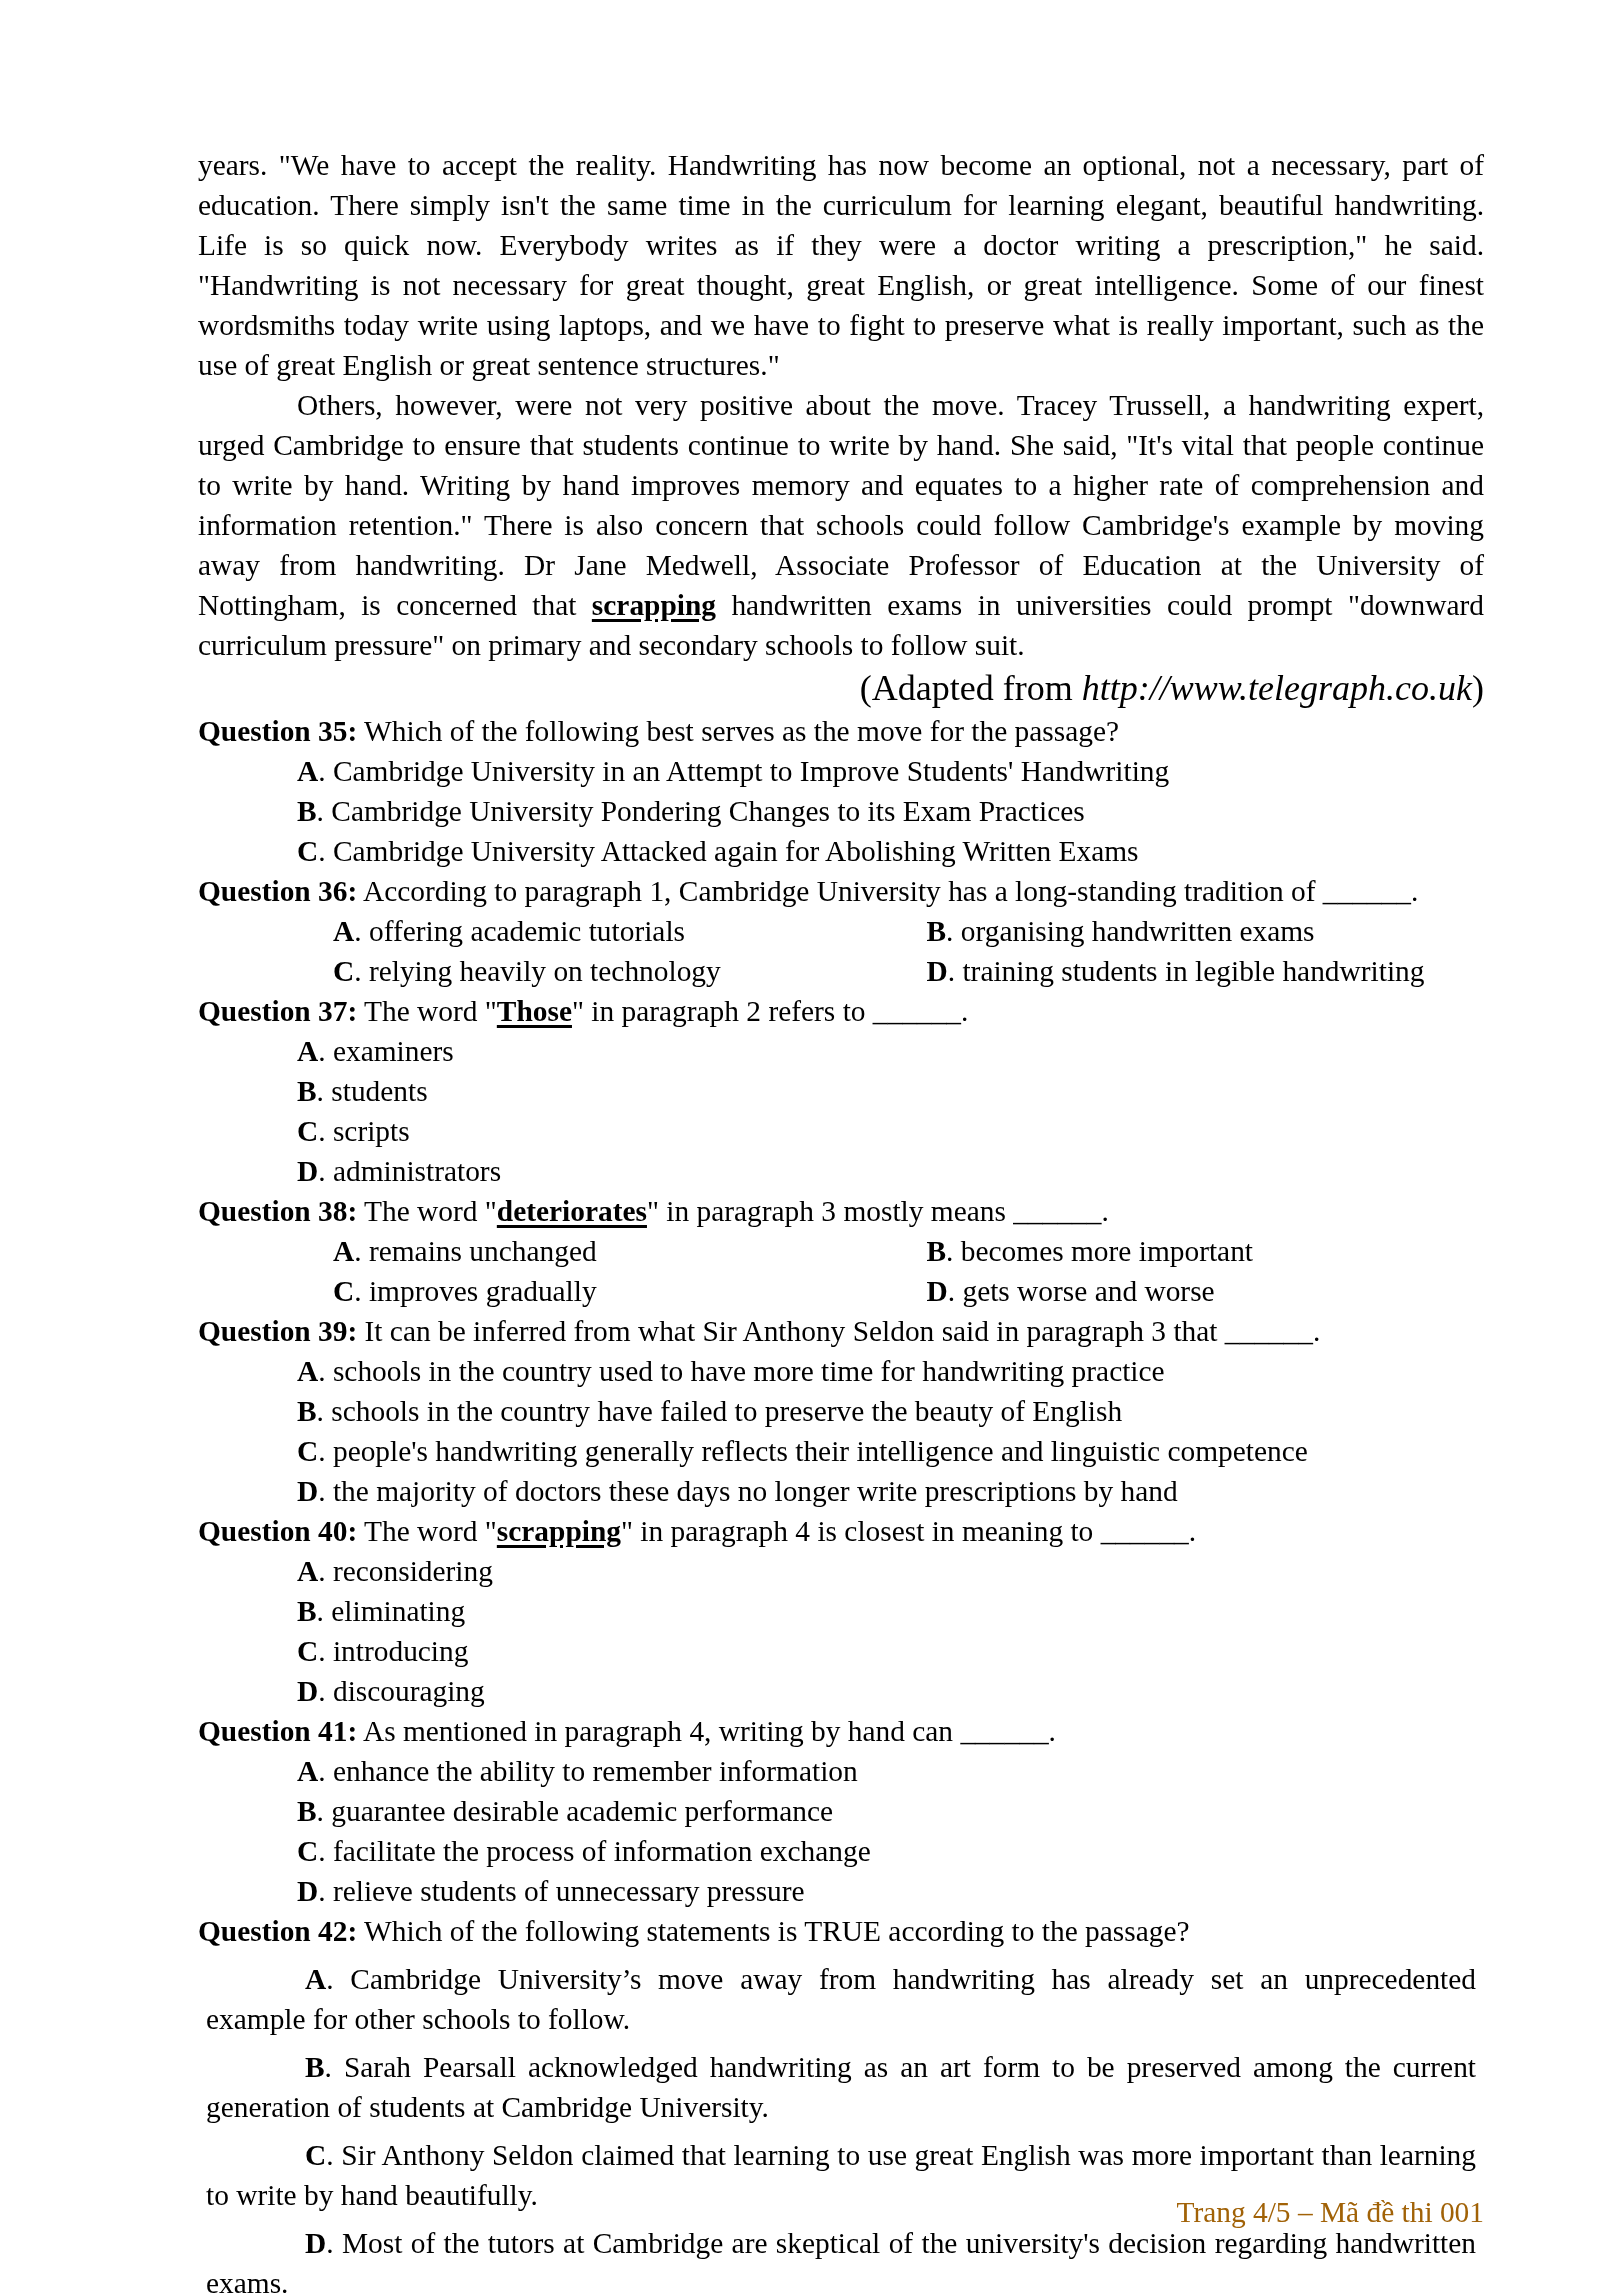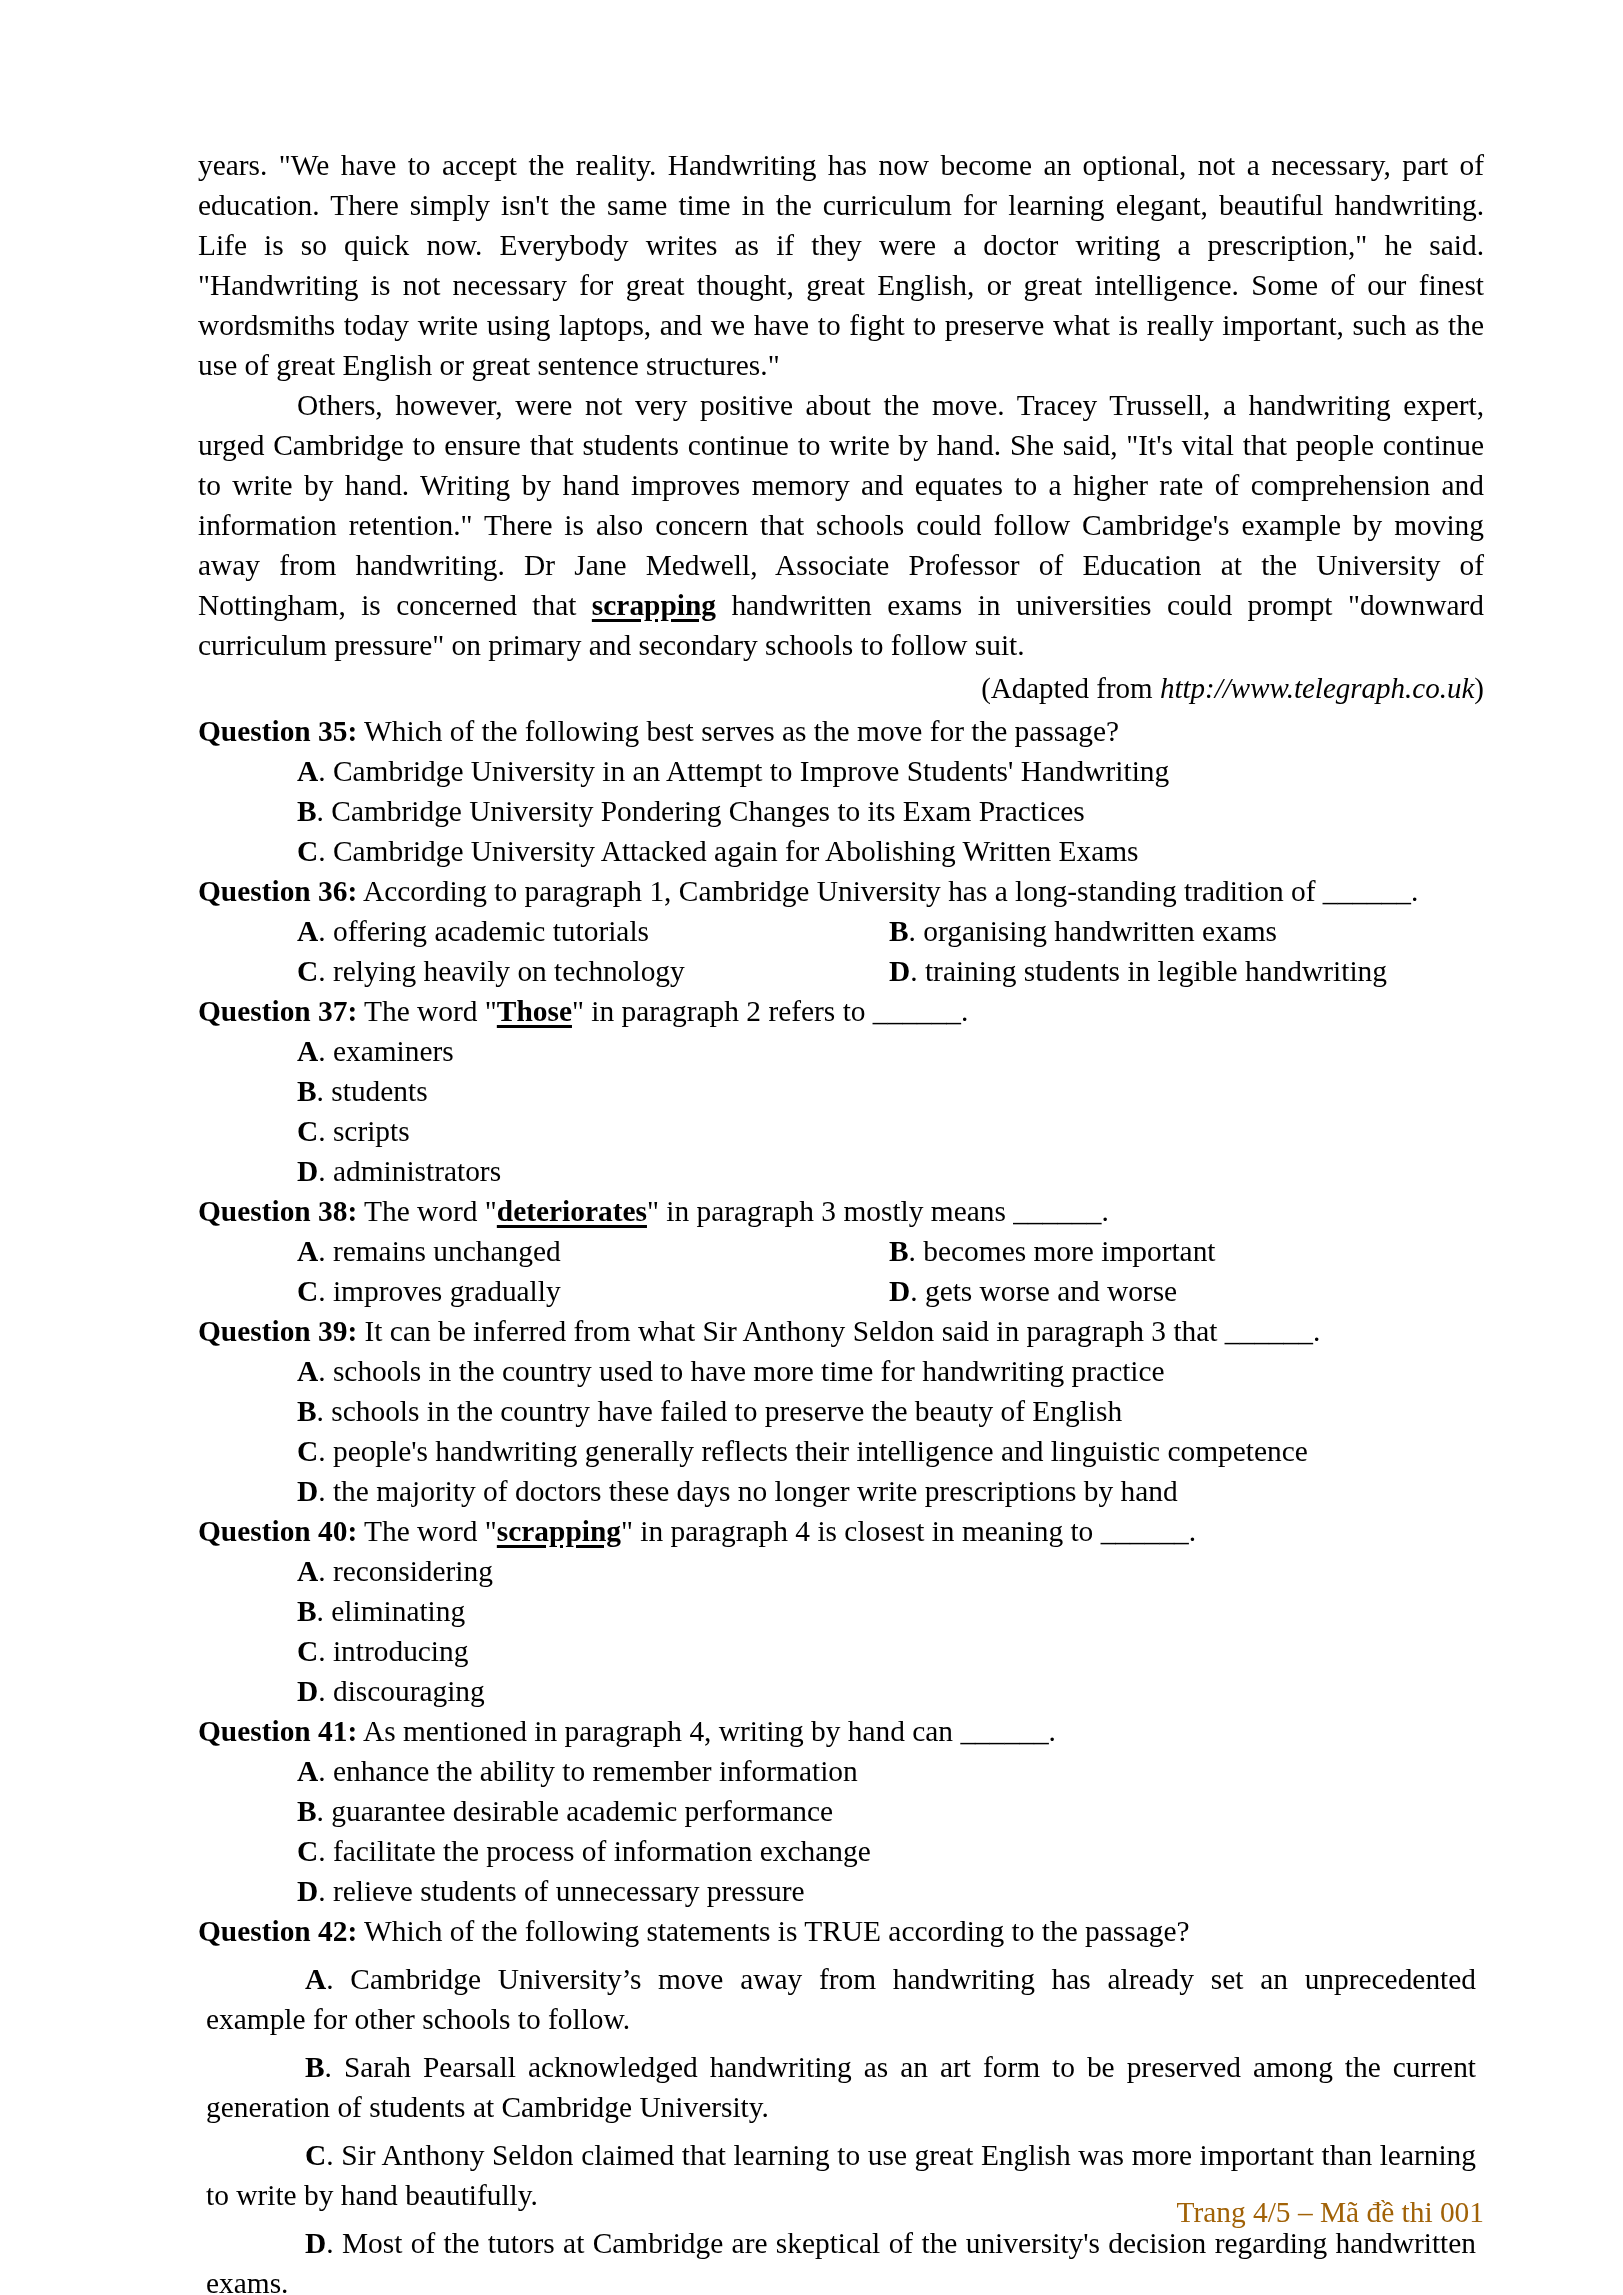--- a/index.html
+++ b/index.html
@@ -5,29 +5,29 @@
   html, body { margin: 0; padding: 0; background: #ffffff; }
   body { width: 1623px; height: 2295px; position: relative; overflow: hidden; }
   .page {
     position: absolute; left: 198px; top: 145px; width: 1286px;
     font-family: "Liberation Serif", "DejaVu Serif", serif;
     font-size: 29.4px; line-height: 40px; color: #000;
   }
   .para { text-align: justify; margin: 0; }
   .para.indent { text-indent: 99px; }
   .u { font-weight: bold; text-decoration: underline; text-decoration-thickness: 3.3px; text-underline-offset: 3.9px; }
-  .source { text-align: right; font-size: 29px; line-height: 46px; }
+  .source { text-align: right; font-size: 36px; line-height: 46px; }
   .source i { font-style: italic; }
   .q { margin: 0; }
   .q.just { text-align: justify; }
   .qlabel { font-weight: bold; }
   .opt { padding-left: 99px; margin: 0; }
   .opt b, .opt2 b, .opt4 b, .optlong b { font-weight: bold; }
   .row2 { display: flex; padding-left: 99px; }
-  .row2 > div { width: 592px; }
+  .row2 > div { width: 592px; margin-left: 36px; }
   .row4 { display: flex; padding-left: 99px; flex-direction: column; }
   .row4 > div { width: 296px; }
   .optlong { margin: 8px; text-indent: 99px; text-align: justify; }
   .footer {
     position: absolute; top: 2193px; right: 139px;
     font-family: "Liberation Serif", "DejaVu Serif", serif;
     font-size: 29.4px; line-height: 39px; color: #a16207;
   }
 </style>
 </head>

